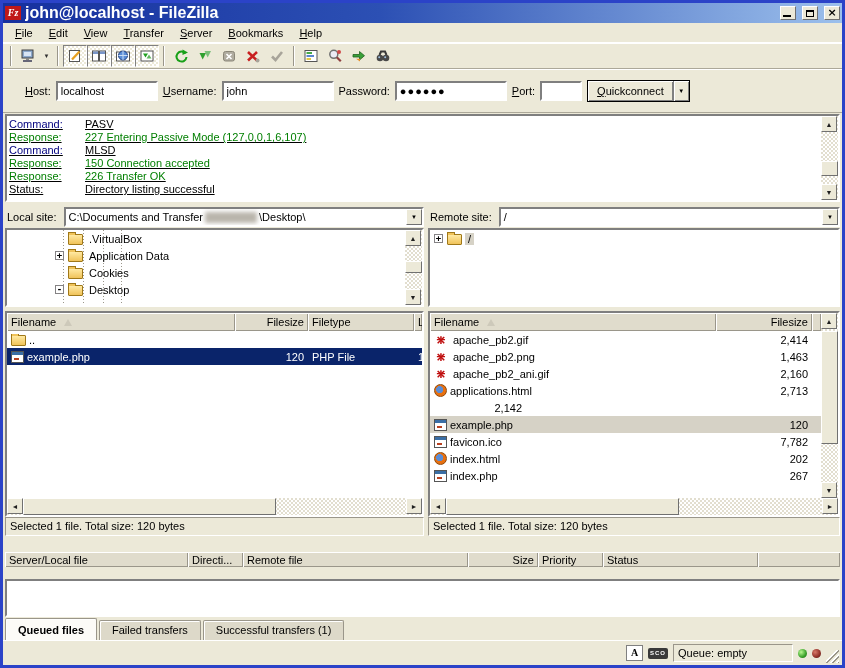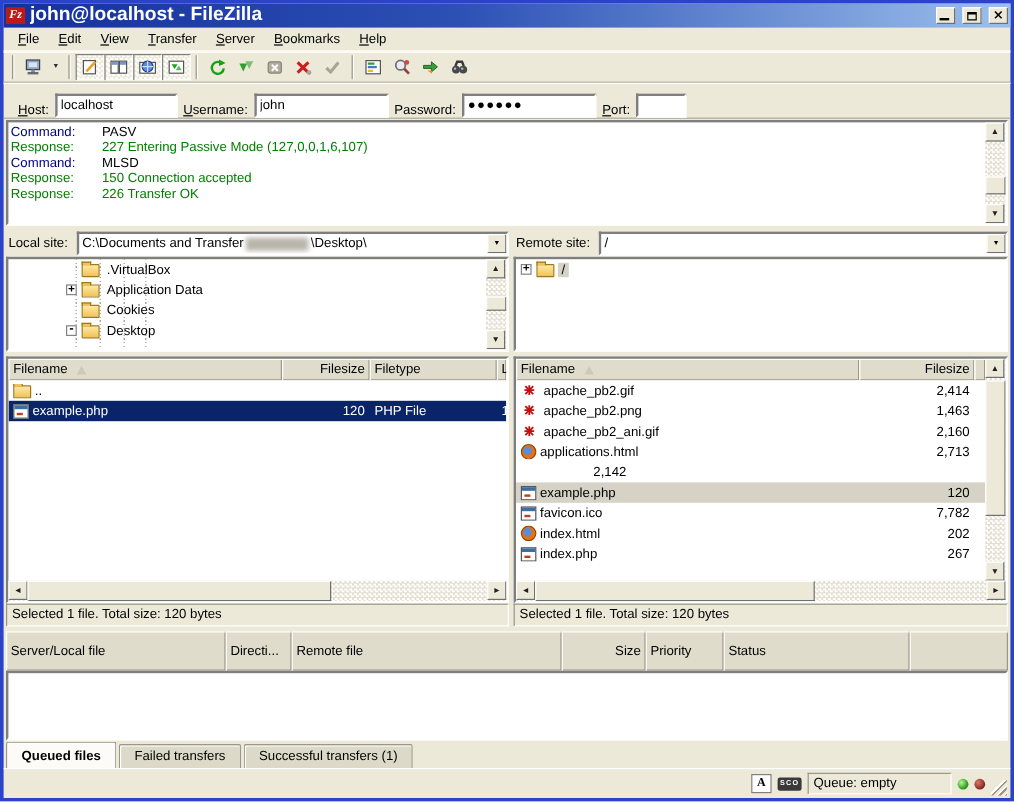--- a/index.html
+++ b/index.html
@@ -33,21 +33,21 @@
              border-top:1px solid #fff; border-bottom:1px solid #aca899; }
   .tool-sep { width:2px; height:20px; border-left:1px solid #9a968a; border-right:1px solid #fff; margin:0 4px; }
   .tool-btn { width:24px; height:22px; display:flex; align-items:center; justify-content:center;
               border:1px solid transparent; flex:none; }
   .tool-btn.pressed { border-color:#808080 #fff #fff #808080;
               background:repeating-conic-gradient(#fff 0% 25%, #ece9d8 0% 50%); background-size:4px 4px; }
   .tool-dd { width:13px; height:22px; display:flex; align-items:center; justify-content:center;
              font-size:6px; color:#303030; }
 
   
-  .quickbar { height:30px; flex:none; display:flex; align-items:flex-end; gap:5px; padding:0 12px;
+  .quickbar { height:44px; flex:none; display:flex; align-items:center; gap:5px; padding:0 22px;
               border-top:1px solid #fff; border-bottom:1px solid #aca899; }
   .q-label { display:inline-block; }
   .q-label.ul::first-letter { text-decoration:underline; }
   .q-input { height:20px; border:2px solid; border-color:#7f7f7f #fff #fff #7f7f7f;
              background:#fff; padding:1px 3px; font:11px "Liberation Sans", sans-serif; }
   .w-host{ width:102px; } .w-user{ width:112px; } .w-pass{ width:112px; letter-spacing:1px; } .w-port{ width:42px; }
   .qc-group { display:flex; border:1px solid #000; }
   .qc-btn { height:20px; padding:0 9px; background:#ECE9D8; border:none;
             box-shadow:inset 1px 1px 0 #fff, inset -1px -1px 0 #808080;
             font:11px "Liberation Sans", sans-serif; display:flex; align-items:center; }
@@ -55,21 +55,21 @@
   .qc-btn span::first-letter { text-decoration:underline; }
   .qc-dd { width:16px; height:20px; background:#ECE9D8; border-left:1px solid #808080;
            box-shadow:inset 1px 1px 0 #fff, inset -1px -1px 0 #808080;
            display:flex; align-items:center; justify-content:center; font-size:6px; }
 
   
   .sunken { border:2px solid; border-color:#7f7f7f #fff #fff #7f7f7f; background:#fff; }
 
   
   .logwrap { height:88px; flex:none; margin:1px 2px 0 2px; display:flex; overflow:hidden; }
-  .log-lines { flex:1; padding:2px 2px; overflow:hidden; }
+  .log-lines { flex:1; padding:2px 2px; overflow:hidden;text-decoration:underline; }
   .log-line { display:flex; height:13px; line-height:13px; white-space:nowrap; }
   .log-label { width:76px; flex:none; }
   .lt-command .log-label { color:#00007f; }
   .lt-response { color:#007f00; }
   .lt-status { color:#000; }
 
   
   .vscroll { width:17px; flex:none; display:flex; flex-direction:column;
              background:repeating-conic-gradient(#fff 0% 25%, #e2decf 0% 50%); background-size:4px 4px; }
   .hscroll { height:17px; flex:none; display:flex;
@@ -149,21 +149,21 @@
   .r { justify-content:flex-end; text-align:right; }
   .sel-active { background:#0A246A; color:#fff; }
   .sel-inactive { background:#D6D2C6; }
   .lc1{ width:228px; } .lc2{ width:73px; } .lc3{ width:106px; } .lcf{ flex:1 1 0; min-width:0; }
   .rc1{ width:286px; } .rc2{ width:96px; } .rcf{ flex:1 1 0; min-width:0; }
 
   .sel-status { height:19px; flex:none; background:#ECE9D8; border:1px solid;
                 border-color:#9a968a #fff #fff #9a968a; padding:2px 4px; white-space:nowrap; overflow:hidden; }
 
   
-  .queue-head { height:33px; flex:none; display:flex; margin:0 2px; }
+  .queue-head { height:15px; flex:none; display:flex; margin:12px 2px; }
   .qc1{ width:183px; } .qc2{ width:55px; } .qc3{ width:225px; } .qc4{ width:70px; } .qc5{ width:65px; } .qc6{ width:155px; } .qcf{ flex:1 1 0; }
   .queue-body { flex:1; margin:0 2px; }
 
   
   .tabs { height:23px; flex:none; display:flex; align-items:flex-end; padding:0 2px; gap:2px; }
   .tab { padding:3px 12px 4px 12px; background:#DDD9C9; border:1px solid #9a968a; border-bottom:none;
          border-radius:2px 2px 0 0; box-shadow:inset 1px 1px 0 #fff; white-space:nowrap; }
   .tab.active { background:#FCFBF7; font-weight:bold; padding-top:5px; position:relative; z-index:2; }
 
   
@@ -319,20 +319,26 @@
 
   <div class="quickbar">
     <span class="q-label ul">Host:</span>
     <input class="q-input w-host" value="localhost" style="">
     <span class="q-label ul">Username:</span>
     <input class="q-input w-user" value="john" style="">
     <span class="q-label">Password:</span>
     <input class="q-input w-pass" value="●●●●●●" style="">
     <span class="q-label ul">Port:</span>
     <input class="q-input w-port" value="" style="">
+    <div class="qc-group">
+      <div class="qc-btn">
+          <span>Quickconnect</span>
+        </div>
+      <div class="qc-dd">▼</div>
+    </div>
   </div>
 
   <div class="logwrap sunken">
     <div class="log-lines">
       <div class="log-line lt-command">
           <span class="log-label">Command:</span>
           <span>PASV</span>
         </div>
       <div class="log-line lt-response">
           <span class="log-label">Response:</span>
@@ -342,20 +348,24 @@
           <span class="log-label">Command:</span>
           <span>MLSD</span>
         </div>
       <div class="log-line lt-response">
           <span class="log-label">Response:</span>
           <span>150 Connection accepted</span>
         </div>
       <div class="log-line lt-response">
           <span class="log-label">Response:</span>
           <span>226 Transfer OK</span>
+        </div>
+      <div class="log-line lt-status">
+          <span class="log-label">Status:</span>
+          <span>Directory listing successful</span>
         </div>
     </div>
     <div class="vscroll">
       <div class="sb-btn">▲</div>
       <div class="sb-track">
           <div class="sb-thumb" style="top:55%; height:30%;"></div>
         </div>
       <div class="sb-btn">▼</div>
     </div>
   </div>

